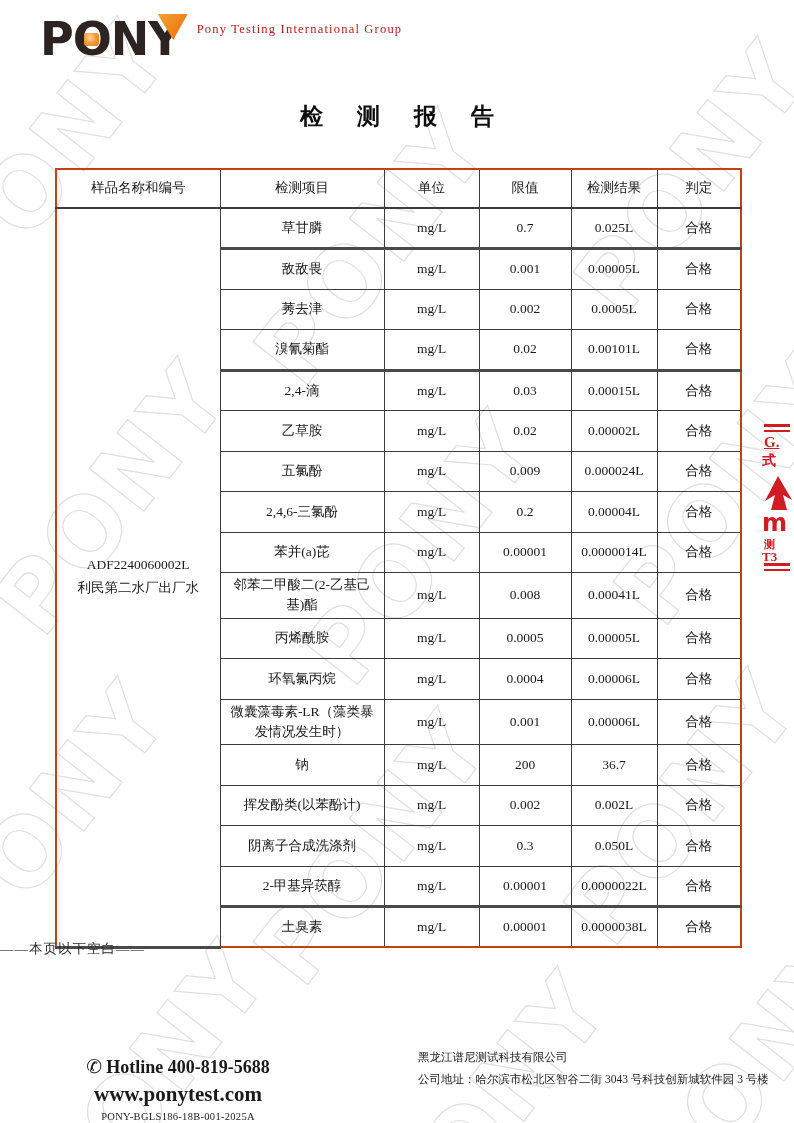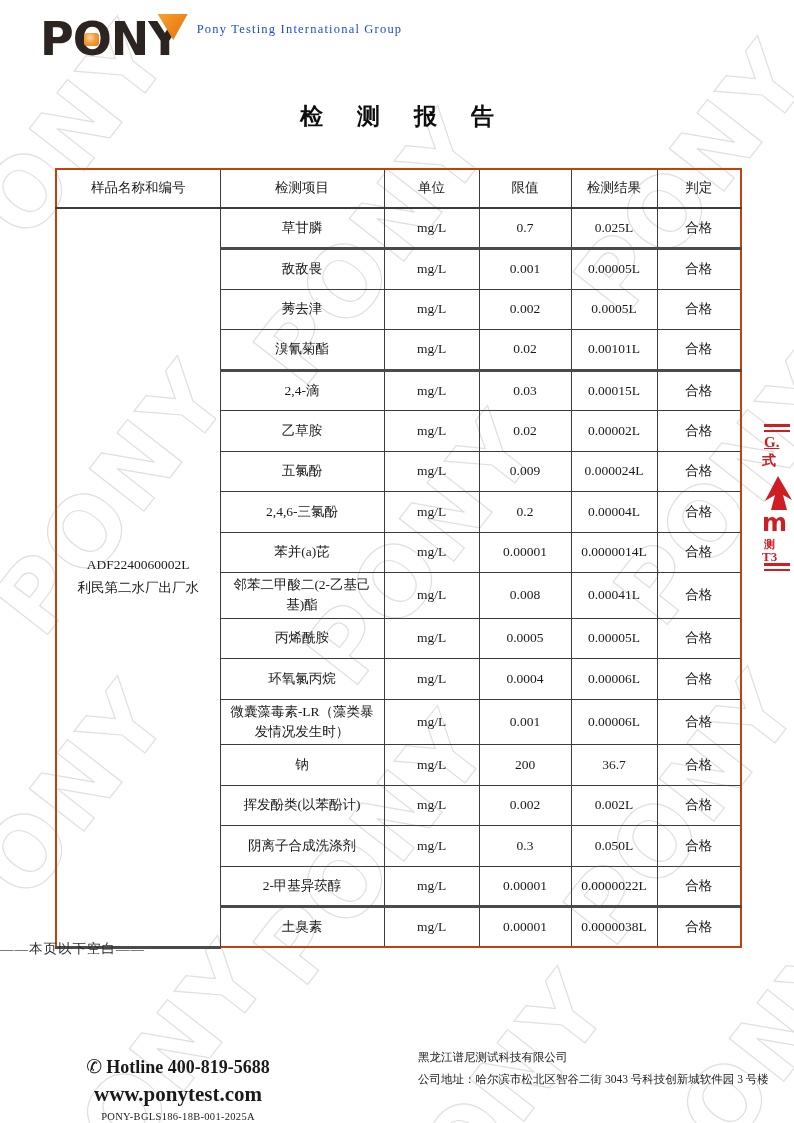--- a/index.html
+++ b/index.html
@@ -52,21 +52,21 @@
     z-index: 2;
   }
   .brand-names { margin-left: 16px; padding-top: 4px; }
   .brand-cn {
     font-family: "DejaVu Sans", "Liberation Sans", sans-serif;
     font-weight: bold; font-size: 27px; color: #151210;
     letter-spacing: 20px; white-space: nowrap; line-height: 30px;
   }
   .brand-en {
     font-family: "Liberation Serif", "DejaVu Serif", serif;
-    font-size: 12.5px; color: #1d4ed8; letter-spacing: 1.2px; margin-top: 2px;
+    font-size: 12.5px; color: #b91c1c; letter-spacing: 1.2px; margin-top: 2px;
   }
 
   
   .report-title {
     position: absolute; top: 101px; left: 0; width: 100%;
     text-align: center;
     font-family: "DejaVu Sans", "Liberation Sans", sans-serif;
     font-weight: 600; font-size: 23px; letter-spacing: 13px;
     color: #0d0d0d; text-indent: 13px;
   }

